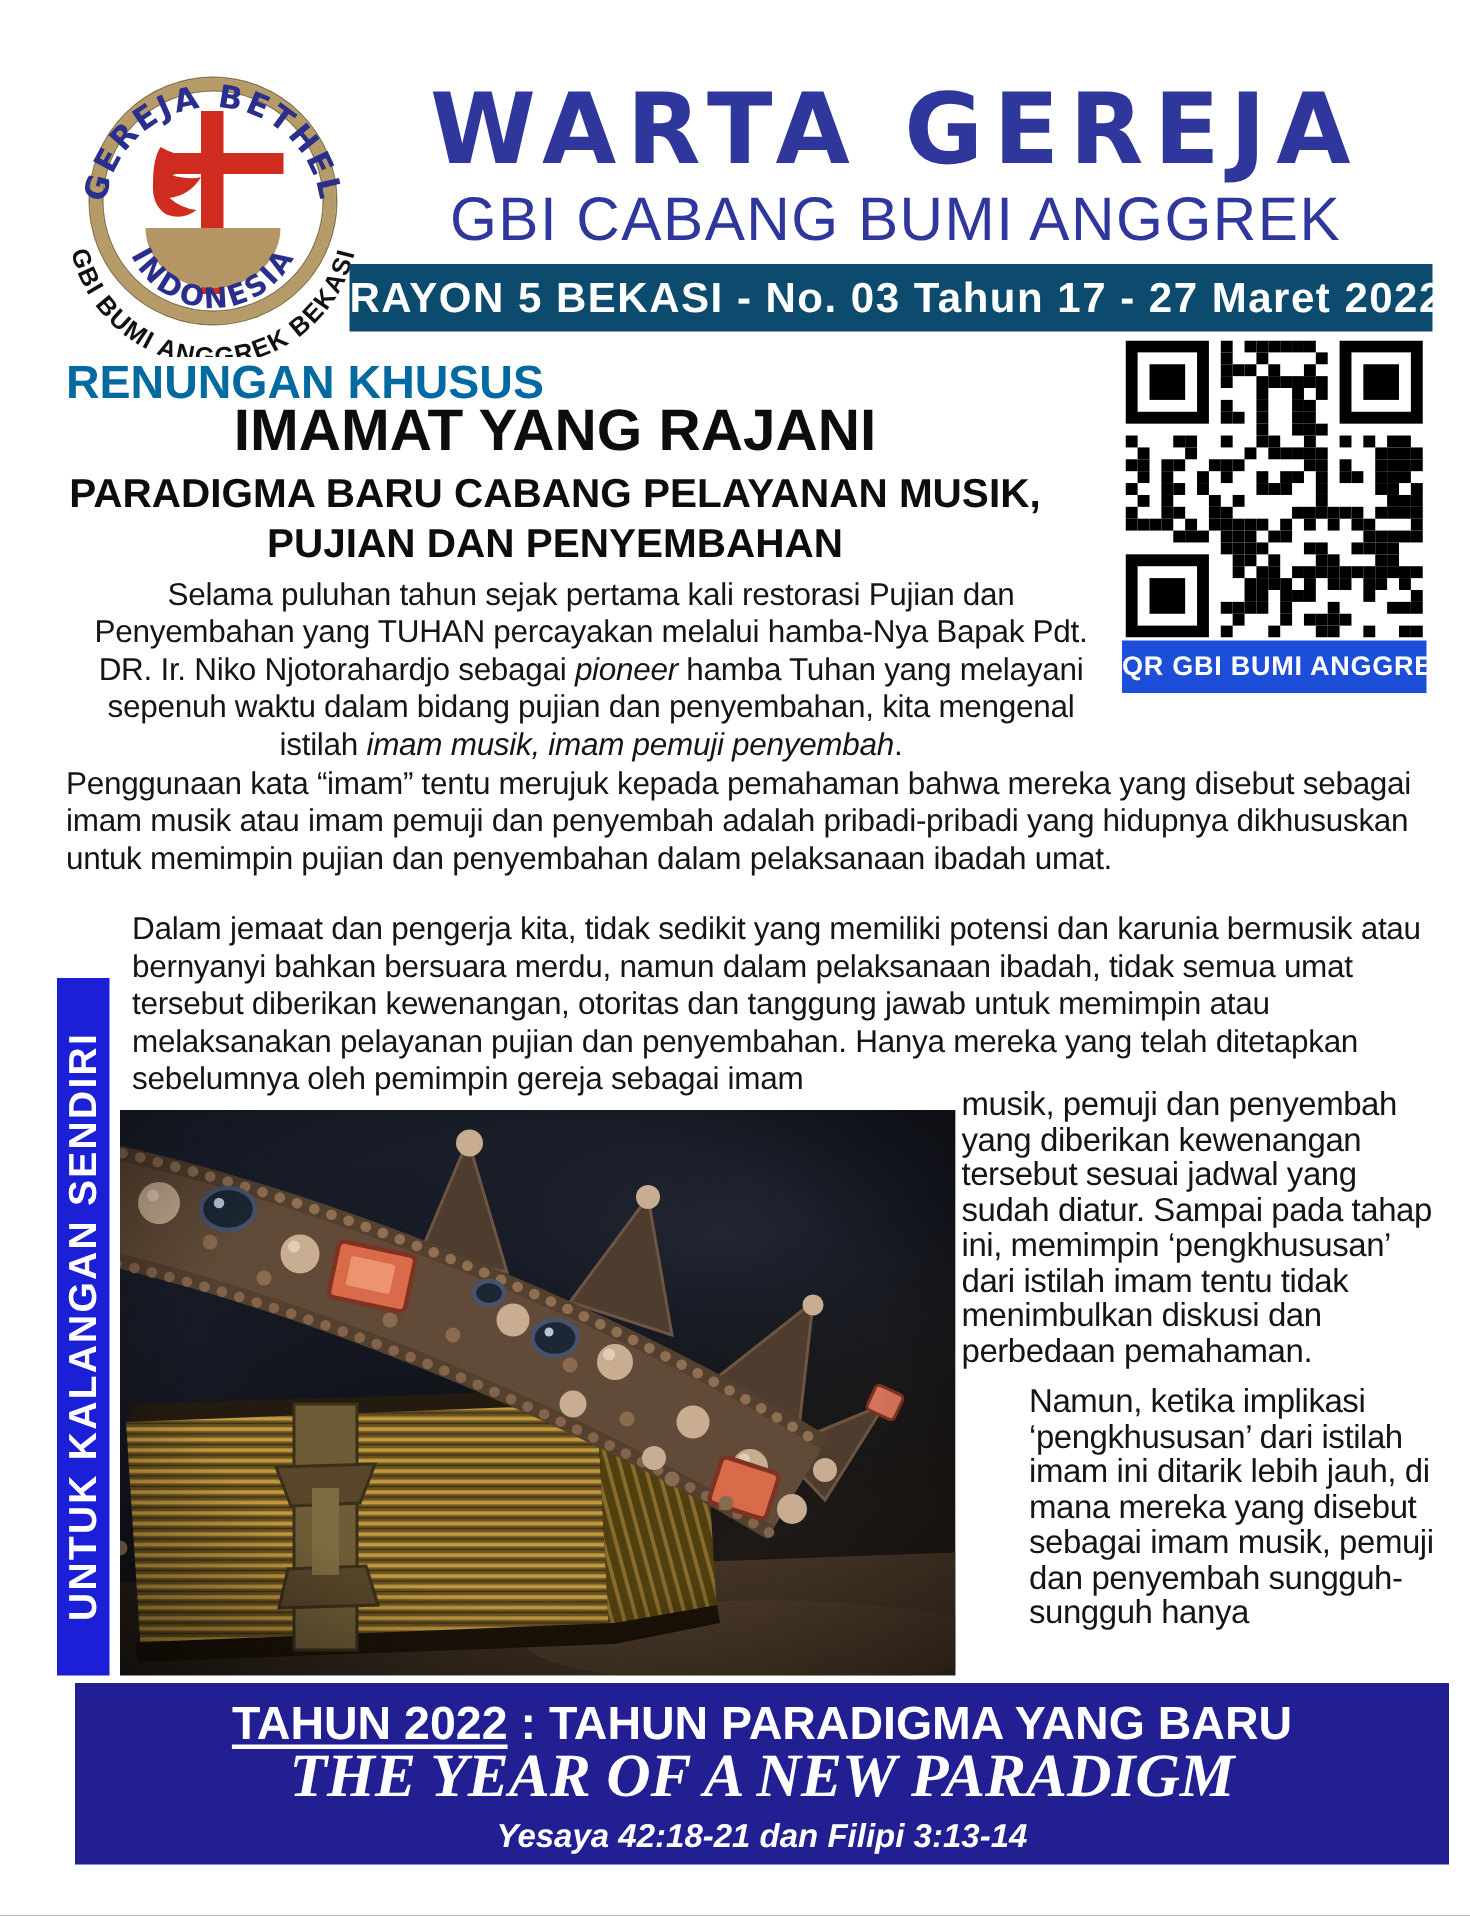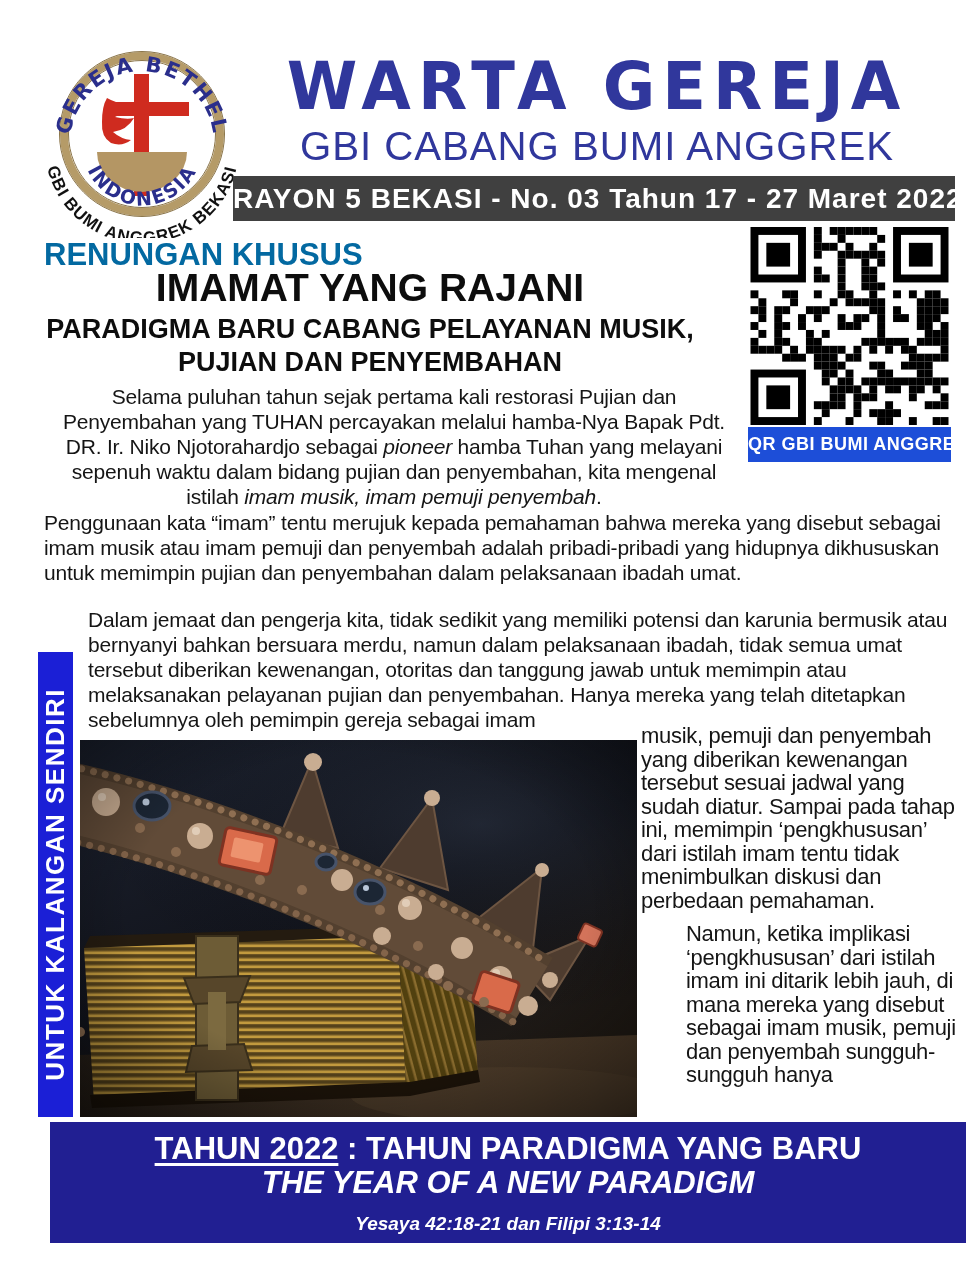--- a/index.html
+++ b/index.html
@@ -16,21 +16,21 @@
     font-family:"DejaVu Sans","Liberation Sans",sans-serif;
     font-weight:bold; font-size:64px; line-height:74px; letter-spacing:7px;
     color:#30379c; transform:scaleY(1.02); white-space:nowrap;
   }
   .mast-sub {
     font-size:41px; line-height:44px; font-weight:400; letter-spacing:1px;
     color:#30379c; transform:scaleX(0.98); white-space:nowrap;
   }
   .rayon-banner {
     position:absolute; left:233px; top:176px; width:722px; height:45px;
-    background:#404040; color:#ffffff; text-align:left;
+    background:#0c4a6e; color:#ffffff; text-align:left;
     font-size:28px; line-height:45px; font-weight:bold; letter-spacing:1px;
     white-space:nowrap;
   }
   
   .qr-block { position:absolute; left:748px; top:227px; width:203px; }
   .qr-svg { display:block; width:203px; height:198px; background:#fff; }
   .qr-label {
     margin-top:2px; background:#1d4ed8; color:#ffffff; height:35px;
     text-align:center; font-size:18px; line-height:35px; font-weight:bold;
     letter-spacing:0.5px; white-space:nowrap;
@@ -62,22 +62,22 @@
   .right-col { position:absolute; left:641px; top:724px; width:320px; }
   .right-col .para { font-size:22px; line-height:23.5px; letter-spacing:-0.3px; }
   .right-col .para + .para { margin-top:10px;margin-left:45px; }
   
   .footer-banner {
     position:absolute; left:50px; top:1122px; width:916px; height:121px;
     background:#211f92; color:#ffffff; text-align:center; padding-top:10px;
   }
   .f-line1 { font-size:31px; line-height:34px; font-weight:bold; white-space:nowrap; }
   .f-line1 .u { text-decoration:underline; text-underline-offset:4px; }
-  .f-line2 { font-size:31px; line-height:34px; font-weight:bold; font-style:italic; white-space:nowrap; }
-  .f-line3 { margin-top:11px; font-size:19px; line-height:26px; font-weight:bold; font-style:italic; white-space:nowrap; }
+  .f-line2 { font-size:41px; line-height:34px; font-weight:bold; font-style:italic; white-space:nowrap;font-family:Liberation Serif, serif; }
+  .f-line3 { margin-top:11px; font-size:22px; line-height:26px; font-weight:bold; font-style:italic; white-space:nowrap; }
   .it { font-style:italic; }
 </style>
 </head>
 <body>
 
 <div class="page">
 
   <div class="logo-wrap">
     <svg viewBox="0 0 190 192" width="200" height="192">
       <circle cx="95" cy="88" r="78" fill="#ffffff" stroke="#b59b68" stroke-width="8"></circle>

